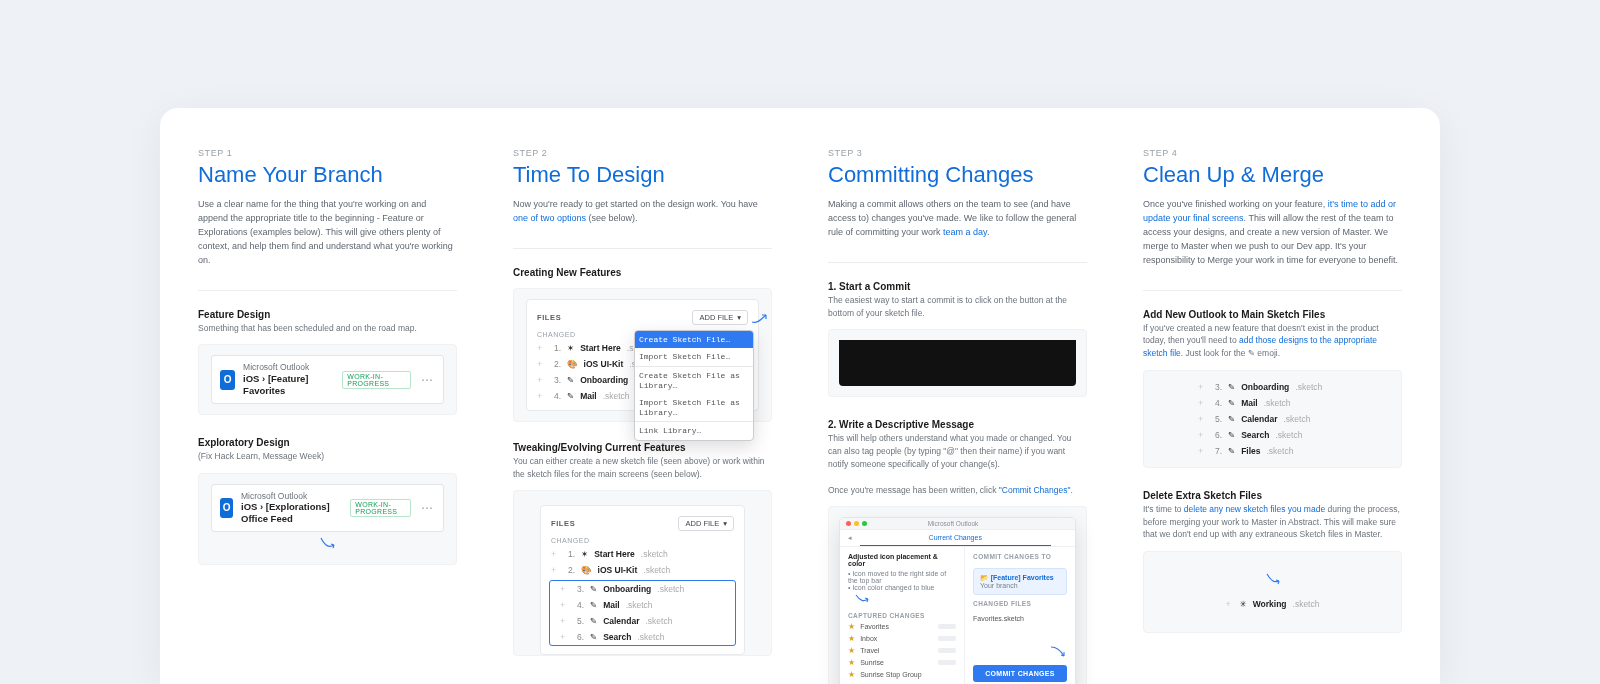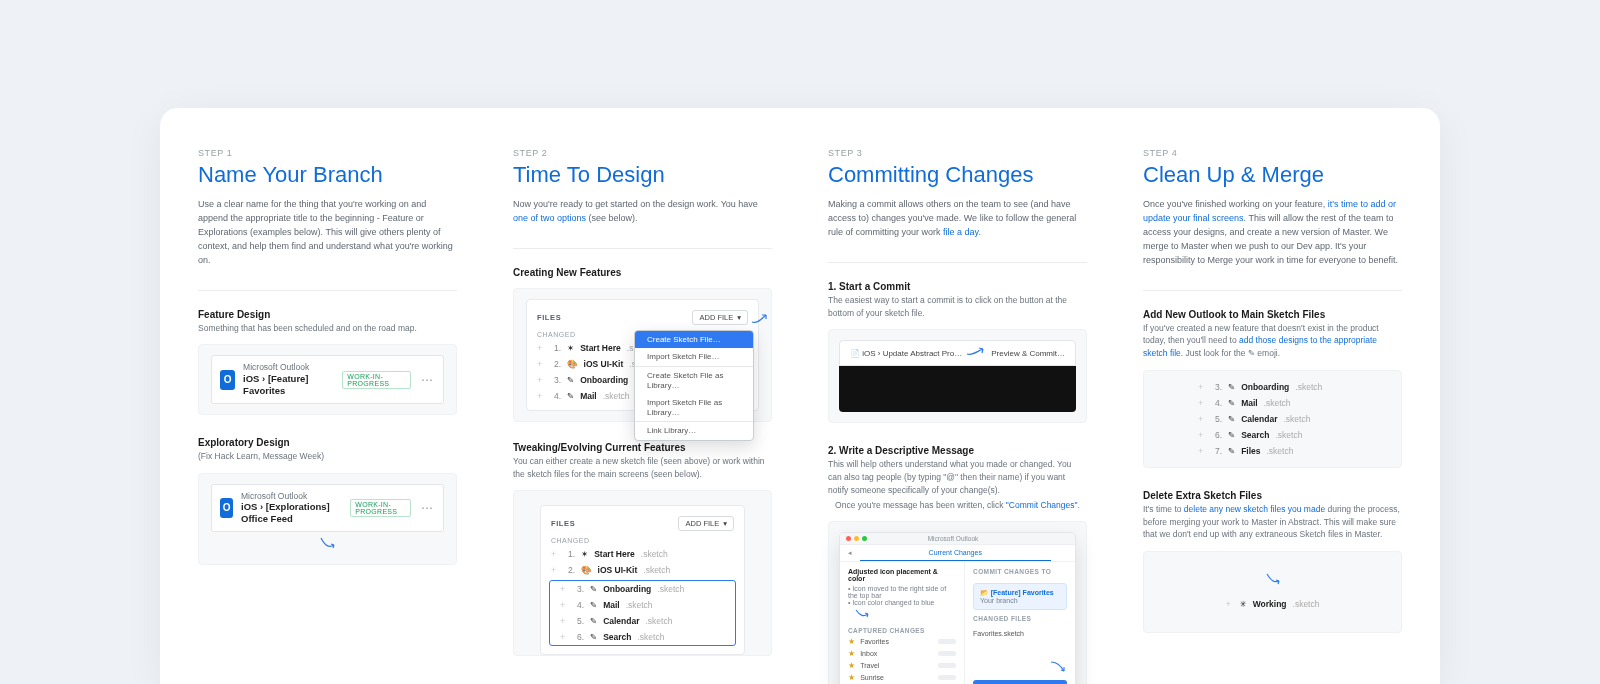--- a/index.html
+++ b/index.html
@@ -152,21 +152,21 @@
     right:-6px; top:20px;
     background:#fff;
     border:1px solid #c9ccd1;
     border-radius:4px;
     box-shadow:0 6px 18px rgba(0,0,0,0.14);
     font-size:8px;
     line-height:1.2;
     width:120px;
     overflow:hidden;
   }
-  .menu-popover div { padding:4px 12px; }
+  .menu-popover div { padding:4px 4px;font-family:Liberation Mono, monospace; }
   .menu-popover .hl { background:#2f7af0; color:#fff; }
   .menu-popover hr { border:none; border-top:1px solid #e6e8eb; margin:0; }
   .boxed { border:1.5px solid #2f7af0; border-radius:3px; }
   
   .ios-toolbar {
     background:#fff; border:1px solid #e3e5e8; border-radius:4px 4px 0 0;
     padding:5px 10px; display:flex; justify-content:space-between; align-items:center;
     font-size:8px; color:#444;
   }
   .dark-strip { background:#111; border-radius:0 0 4px 4px; height:46px; }
@@ -369,43 +369,33 @@
             </div>
           </div>
       </div>
     </div>
   </div>
 
   <div class="col">
     <div class="step-label">STEP 3</div>
     <div class="title">Committing Changes</div>
     <div class="body">
-      <span>Making a commit allows others on the team to see (and have access to) changes you've made. We like to follow the general rule of committing your work </span><span class="link">file a day</span><span>.</span>
+      <span>Making a commit allows others on the team to see (and have access to) changes you've made. We like to follow the general rule of committing your work </span><span class="link">team a day</span><span>.</span>
     </div>
     <hr class="sep">
 
     <div class="subhead">1. Start a Commit</div>
     <div class="subtext">The easiest way to start a commit is to click on the button at the bottom of your sketch file.</div>
     <div class="figure" style="padding:10px;">
-      <div class="ios-toolbar">
-        <span>📄 <span>iOS  ›  Update Abstract Pro…</span></span>
-        <span style="display:inline-flex;align-items:center;gap:6px;">
-          <span class="doodle"><svg width="20" height="12">
-                <path d="M2 8 C 8 10, 14 4, 18 3" stroke="#2f7af0" stroke-width="1.2" fill="none"></path>
-                <path d="M18 3 l -4 -1 m 4 1 l -1 4" stroke="#2f7af0" stroke-width="1.2" fill="none"></path>
-              </svg></span>
-          <span>Preview &amp; Commit…</span>
-        </span>
-      </div>
       <div class="dark-strip"></div>
     </div>
 
     <div class="subhead" style="margin-top:22px">2. Write a Descriptive Message</div>
     <div class="subtext">This will help others understand what you made or changed. You can also tag people (by typing "@" then their name) if you want notify someone specifically of your change(s).</div>
-    <div class="subtext" style="margin-top:2px;text-align:center;">
+    <div class="subtext" style="margin-top:13px;">
       <span>Once you're message has been written, click </span><span class="link">"Commit Changes"</span><span>.</span>
     </div>
 
     <div class="figure" style="padding:10px;">
       <div class="window">
         <div class="titlebar">
           <span class="tl-dot" style="background:#ff5f56"></span>
           <span class="tl-dot" style="background:#ffbd2e"></span>
           <span class="tl-dot" style="background:#27c93f"></span>
           <span style="flex:1;text-align:center;font-size:6.5px;color:#8a9199;">Microsoft Outlook</span>

